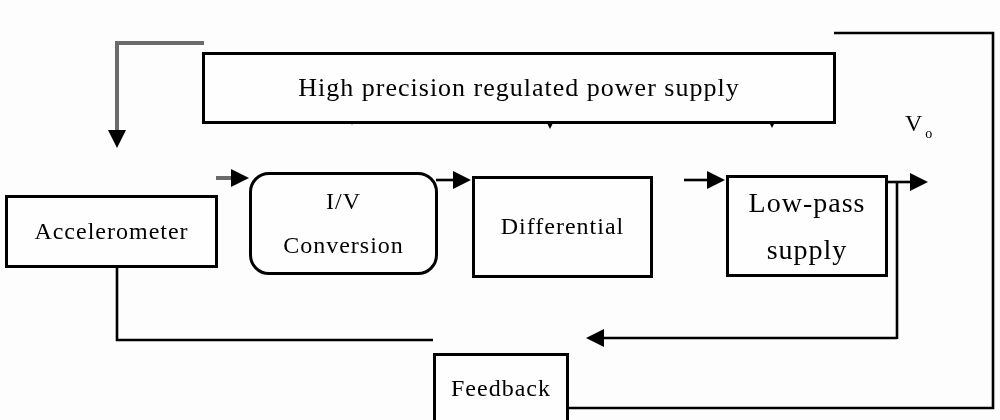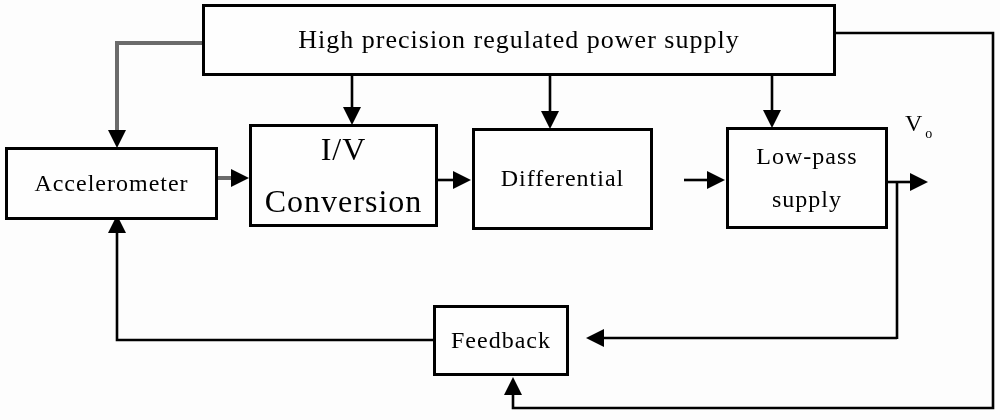--- a/index.html
+++ b/index.html
@@ -43,31 +43,32 @@
   .box {
     position: absolute;
     box-sizing: border-box;
     border: 3px solid #000000;
     background: #fefefe;
     display: flex;
     align-items: center;
     justify-content: center;
     text-align: center;
     letter-spacing: 1px;
+    margin-top: 48px;
   }
   .box.two-line {
     flex-direction: column;
     gap: 18px;
     line-height: 1.05;
   }
   .box-power       { left: 202px; top: 4px;   width: 634px; height: 72px;  font-size: 26px; }
   .box-accel       { left: 5px;   top: 147px; width: 213px; height: 73px;  font-size: 24px; }
-  .box-iv          { left: 249px; top: 124px; width: 189px; height: 103px; font-size: 32px; }
+  .box-iv          { left: 249px; top: 124px; width: 189px; height: 103px; font-size: 24px; border-radius: 20px; }
   .box-diff        { left: 472px; top: 128px; width: 181px; height: 102px; font-size: 24px; }
-  .box-lowpass     { left: 726px; top: 127px; width: 162px; height: 102px; font-size: 24px; }
+  .box-lowpass     { left: 726px; top: 127px; width: 162px; height: 102px; font-size: 28px; }
   .box-feedback    { left: 433px; top: 305px; width: 136px; height: 71px;  font-size: 24px; }
   .vo-label {
     position: absolute;
     left: 898px;
     top: 110px;
     font-size: 24px;
     letter-spacing: 1px;
     margin-left: 7px;
   }
   .vo-label sub {

